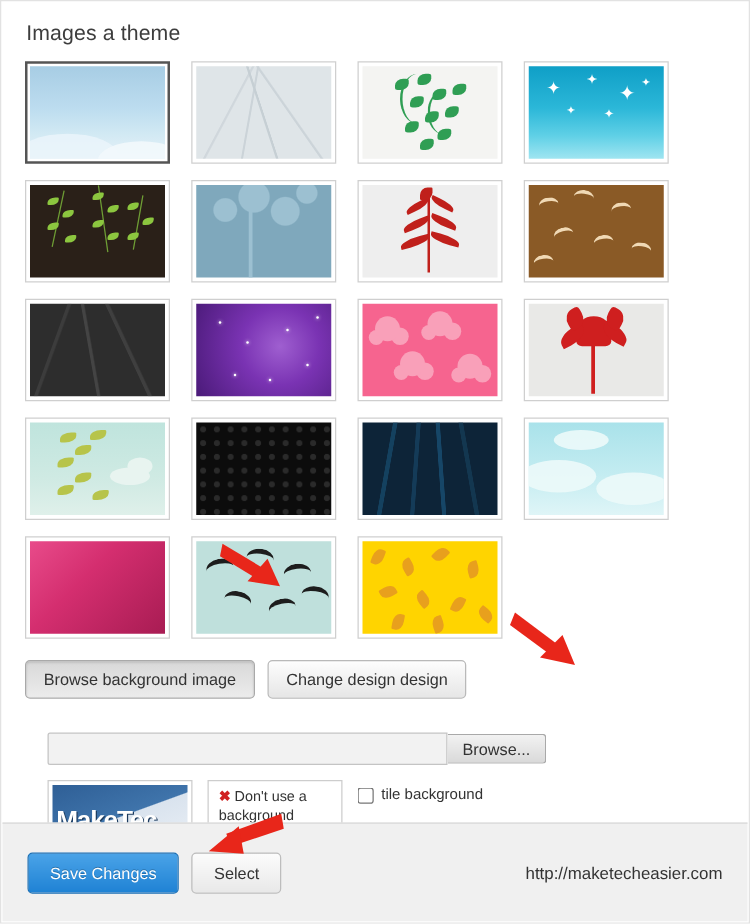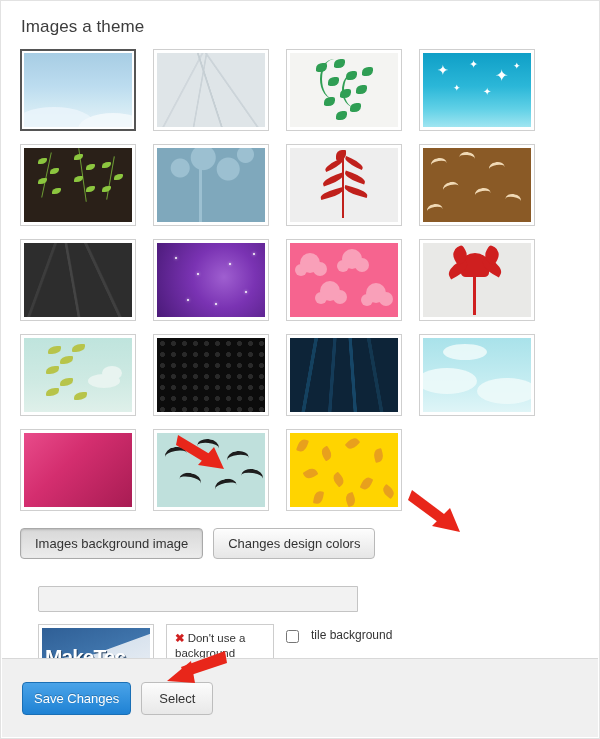--- a/index.html
+++ b/index.html
@@ -362,21 +362,21 @@
     background: #ffffff;
   }
   .xmark {
     color: #d02020;
     font-weight: bold;
     margin-right: 3px;
   }
   .tile-wrap {
     display: flex;
     align-items: flex-start;
-    gap: 12px;
+    gap: 6px;
     padding-top: 4px;
   }
   .tile-wrap input {
     margin: 2px 0 0 0;
   }
   .tile-label {
     font-size: 12px;
     color: #333333;
   }
 
@@ -392,21 +392,21 @@
     display: flex;
     align-items: center;
     padding: 0 20px;
     box-sizing: border-box;
   }
   .save-btn {
     background: linear-gradient(#4aa3e8, #1f82d4);
     border: 1px solid #1a6fb5;
     color: #ffffff;
     font-size: 13px;
-    padding: 8px 11px;
+    padding: 8px 17px;
     border-radius: 4px;
     cursor: pointer;
     text-shadow: 0 -1px 0 rgba(0,0,0,.25);
   }
   .cancel-btn {
     margin-left: 10px;
     background: linear-gradient(#fcfcfc, #e8e8e8);
     border: 1px solid #bdbdbd;
     color: #333333;
     font-size: 13px;
@@ -611,26 +611,27 @@
         <div class="yl" style="left:72px;top:44px;transform:rotate(25deg);"></div>
         <div class="yl" style="left:94px;top:52px;transform:rotate(-50deg);"></div>
         <div class="yl" style="left:24px;top:58px;transform:rotate(10deg);"></div>
         <div class="yl" style="left:56px;top:60px;transform:rotate(-20deg);"></div>
       </div>
     </div>
 
   </div>
 
   <div class="btn-row">
-    <button class="btn pressed">Images background image</button>
-    <button class="btn">Changes design colors</button>
+    <button class="btn pressed">Browse background image</button>
+    <button class="btn">Change design design</button>
   </div>
 
   <div class="upload-row">
     <input class="file-text" type="text" placeholder="" style="">
+    <button class="browse-btn">Browse...</button>
   </div>
 
 
   <div class="cards">
     <div class="card-img">
       <div class="thumb">
         <span class="logo-text">MakeTec</span>
       </div>
     </div>
 
@@ -640,20 +641,21 @@
 
     <div class="tile-wrap">
       <input type="checkbox" style="">
       <span class="tile-label">tile background</span>
     </div>
   </div>
 
   <div class="footer">
     <button class="save-btn">Save Changes</button>
     <button class="cancel-btn">Select</button>
+    <span class="url">http://maketecheasier.com</span>
   </div>
 
   <svg class="arrow" style="left:173px; top:432px;" width="70" height="40" viewBox="0 0 70 40">
     <g fill="#e8261a">
       <path d="M4 2 L44 26 L38 34 L2 12 Z"></path>
       <path d="M50 36 L24 32 L40 14 Z"></path>
     </g>
   </svg>
 
   <svg class="arrow" style="left:405px; top:487px;" width="70" height="48" viewBox="0 0 70 48">

